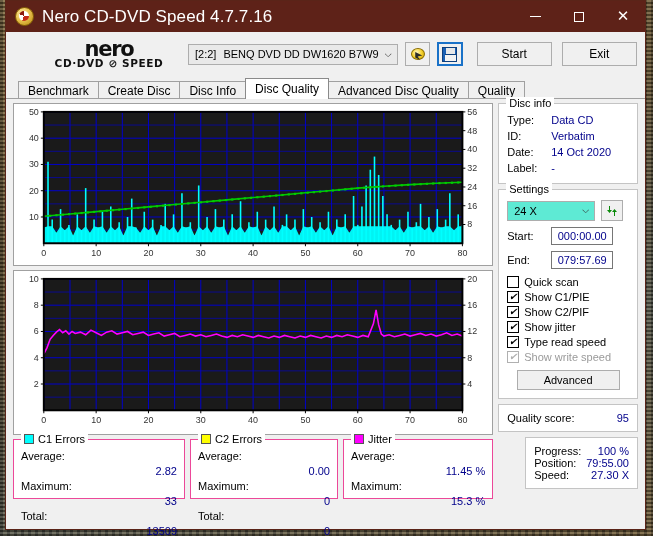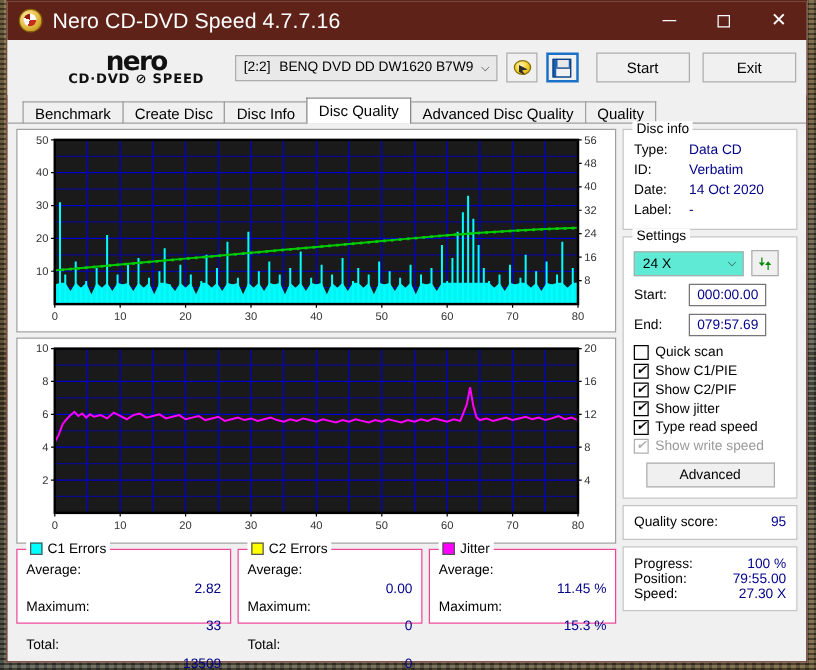--- a/index.html
+++ b/index.html
@@ -701,21 +701,21 @@
         <div class="pushbtn" id="advanced-button">Advanced</div>
       </div>
 
       <div class="rgroup" style="padding:7px 8px;">
         <div class="qrow">
           <span class="k">Quality score:</span>
           <span class="v">95</span>
         </div>
       </div>
 
-      <div class="rgroup" style="padding:7px 8px;">
+      <div class="rgroup" style="padding:7px 8px;margin-left:27px;">
         <div class="qrow">
           <span class="k">Progress:</span>
           <span class="v">100 %</span>
         </div>
         <div class="qrow">
           <span class="k">Position:</span>
           <span class="v">79:55.00</span>
         </div>
         <div class="qrow">
           <span class="k">Speed:</span>

